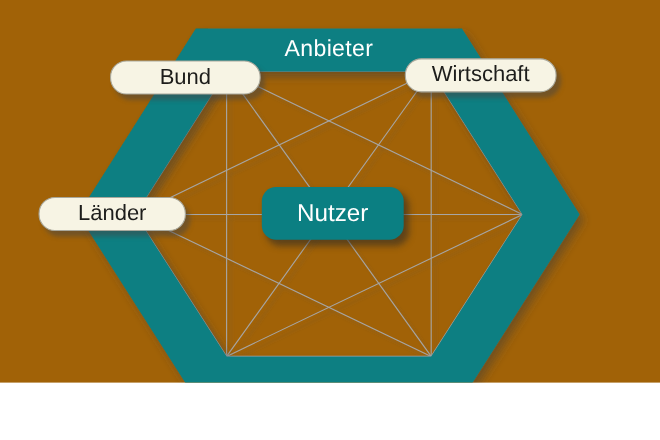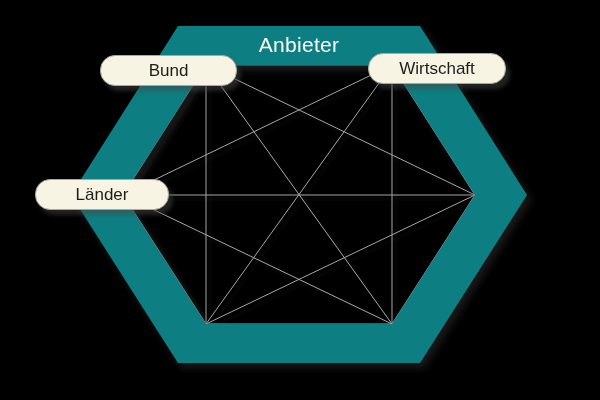--- a/index.html
+++ b/index.html
@@ -4,22 +4,22 @@
 <style>
   html, body {
     margin: 0;
     padding: 0;
     background: #ffffff;
     font-family: "Liberation Sans", sans-serif;
   }
   #canvas {
     position: relative;
     width: 600px;
-    height: 400px;
-    background: #000000;
+    height: 348px;
+    background: #a16207;
     overflow: hidden;
   }
   #hex-svg {
     position: absolute;
     left: 0;
     top: 0;
   }
   .hex-title {
     position: absolute;
     left: 199px;
@@ -34,21 +34,21 @@
   }
   .pill {
     position: absolute;
     background: #f7f4e4;
     border: 1px solid #a9a89c;
     border-radius: 15px;
     box-shadow: 4px 5px 4px rgba(70, 70, 70, 0.5);
     display: flex;
     align-items: center;
     justify-content: center;
-    font-size: 17px;
+    font-size: 20px;
     color: #1d1d1b;
     white-space: nowrap;
   }
   #pill-bund            { left: 100px; top:  55px; width: 135px; height: 29px; }
   #pill-wirtschaft      { left: 368px; top:  53px; width: 136px; height: 29px; }
   #pill-laender         { left:  35px; top: 179px; width: 132px; height: 29px; }
   #pill-wissenschaft    { left: 428px; top: 180px; width: 142px; height: 28px; }
   #pill-kommunen        { left:  98px; top: 302px; width: 135px; height: 28px; }
   #pill-interessengruppen { left: 362px; top: 303px; width: 138px; height: 28px; font-size: 15px; }
   .center-box {
@@ -103,14 +103,15 @@
     <path d="M178,26 L420,26 L527,195 L420,363 L178,363 L71,195 Z
              M206,65 L392,65 L475,195 L392,324 L206,324 L123,195 Z" fill="#0b7f82" fill-rule="evenodd" filter="url(#f-ring)"></path>
   </svg>
 
   <div class="hex-title">Anbieter</div>
 
   <div class="pill" id="pill-bund">Bund</div>
   <div class="pill" id="pill-wirtschaft">Wirtschaft</div>
   <div class="pill" id="pill-laender">Länder</div>
 
+  <div class="center-box">Nutzer</div>
 
 </div>
 
 </body></html>

